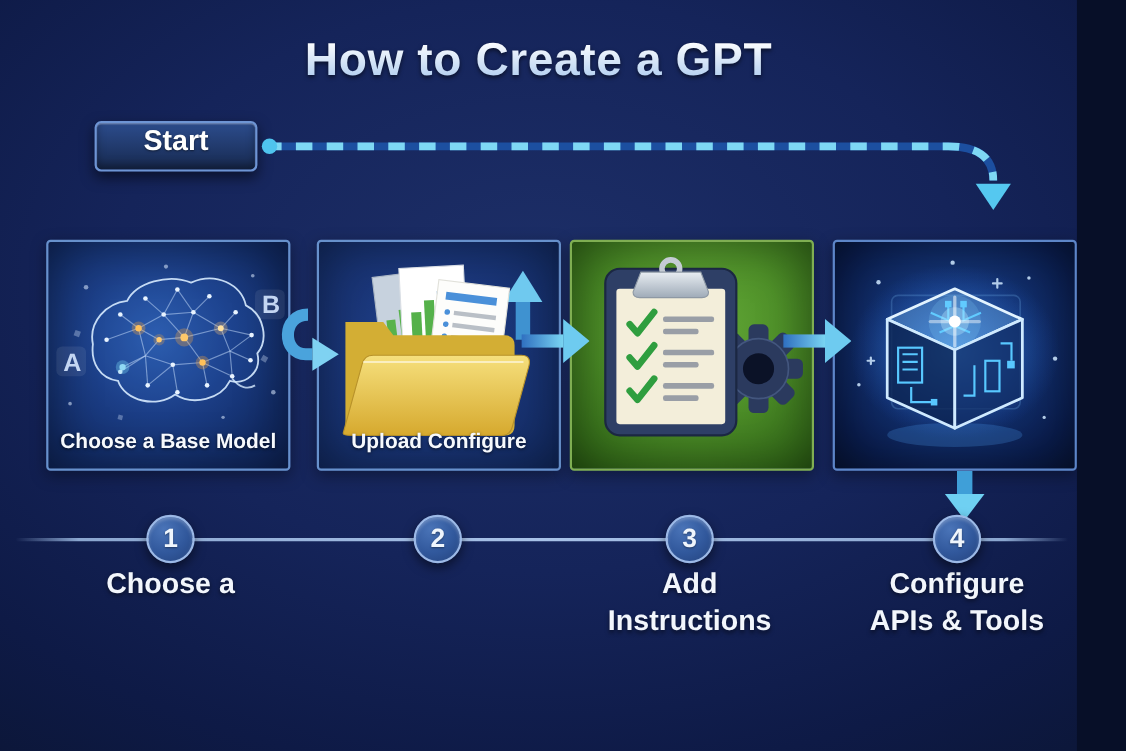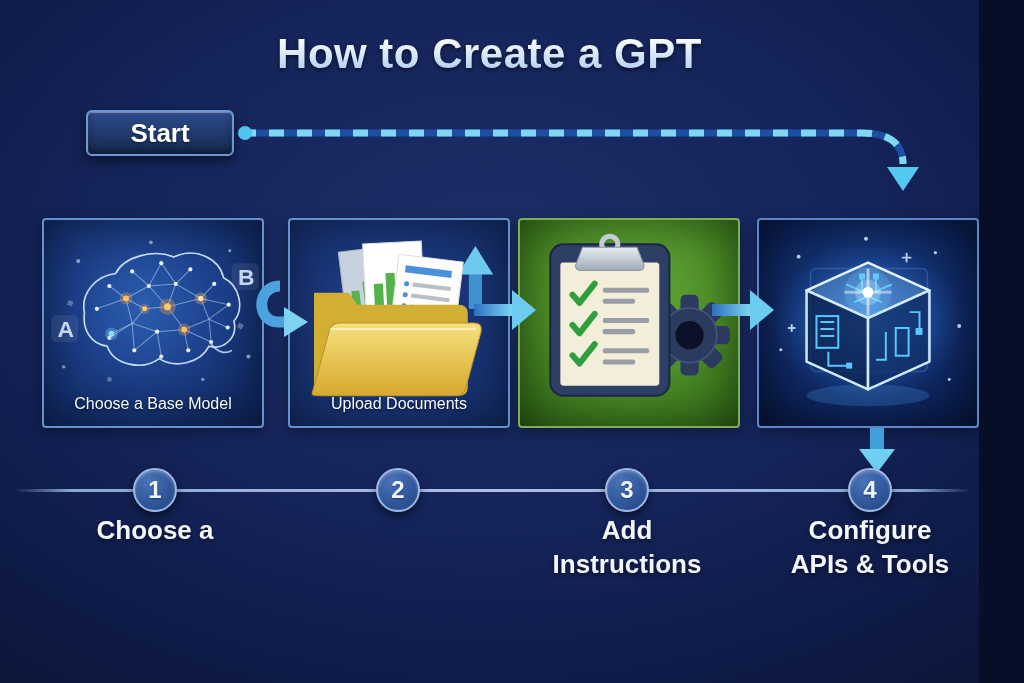--- a/index.html
+++ b/index.html
@@ -13,36 +13,36 @@
     font-size:42px;font-weight:bold;letter-spacing:.5px;
     background:linear-gradient(180deg,#ffffff 15%,#a9c9ef 95%);
     -webkit-background-clip:text;background-clip:text;color:transparent;
     filter:drop-shadow(0 2px 2px rgba(0,0,0,.55));
   }
   .start-btn{
     position:absolute;left:86px;top:110px;width:148px;height:46px;border-radius:6px;
     background:linear-gradient(180deg,#2c4c8c,#17294f);
     border:2px solid #6e95d4;box-sizing:border-box;cursor:pointer;
     box-shadow:0 5px 12px rgba(0,0,0,.5), inset 0 1px 1px rgba(255,255,255,.4), inset 0 -4px 8px rgba(0,0,0,.35);
-    color:#fff;font-size:26px;font-weight:bold;display:flex;align-items:center;justify-content:center;
+    color:#fff;font-size:26px;font-weight:bold;display:flex;align-items:flex-start;justify-content:center;
     text-shadow:0 1px 2px rgba(0,0,0,.5);
   }
   .flow-svg{position:absolute;left:0;top:0;z-index:2;pointer-events:none;}
   .panel{
     position:absolute;top:218px;width:222px;height:210px;border-radius:4px;box-sizing:border-box;
     box-shadow:inset 0 0 46px rgba(0,0,0,.4), 0 4px 14px rgba(0,0,0,.35);z-index:3;overflow:hidden;
   }
   .p1{left:42px;border:2px solid #6791cc;background:radial-gradient(circle at 45% 42%, #2e5fb0 0%, #1c3f88 40%, #122c67 75%, #0e2356 100%);}
   .p2{left:288px;border:2px solid #6791cc;background:radial-gradient(circle at 45% 45%, #244790 0%, #1a3679 45%, #122a61 100%);}
   .p3{left:518px;border:2px solid #7fae52;background:radial-gradient(circle at 52% 38%, #65ab39 0%, #4f9129 45%, #346c19 85%, #2a5c13 100%);}
   .p4{left:757px;border:2px solid #5d86c8;background:radial-gradient(circle at 50% 45%, #1c4494 0%, #12306e 45%, #0a1d4e 78%, #071538 100%);}
   .panel-icon{position:absolute;left:0;top:0;}
   .panel-caption{
     position:absolute;left:0;bottom:13px;width:100%;text-align:center;color:#f6f9fd;
-    font-size:16px;font-weight:normal;text-shadow:0 1px 3px rgba(0,0,0,.65);
+    font-size:19px;font-weight:bold;text-shadow:0 1px 3px rgba(0,0,0,.65);
   }
   .gap-arrow{position:absolute;z-index:5;pointer-events:none;}
   .timeline-line{
     position:absolute;left:14px;right:8px;top:489px;height:3px;border-radius:2px;z-index:2;
     background:linear-gradient(90deg,rgba(150,178,222,0) 0%,rgba(160,190,230,.85) 6%,#a8c2e8 50%,rgba(160,190,230,.85) 94%,rgba(150,178,222,0) 100%);
   }
   .circle{
     position:absolute;top:468px;width:44px;height:44px;border-radius:50%;box-sizing:border-box;z-index:6;
     background:radial-gradient(circle at 35% 28%,#4a74b8 0%,#31589c 55%,#24437e 100%);
     border:2px solid #9cb9e6;
@@ -221,21 +221,21 @@
           <rect x="17" y="37" width="38" height="4" fill="#b9bfc6"></rect>
         <circle cx="11" cy="50" r="2.5" fill="#4a90d9"></circle>
           <rect x="17" y="48" width="38" height="4" fill="#b9bfc6"></rect>
         <rect x="17" y="59" width="34" height="4" fill="#c5cad0"></rect>
         <rect x="17" y="70" width="30" height="4" fill="#c5cad0"></rect>
       </g>
       <path d="M18,56 h34 l9,12 h100 q9,0 9,9 v72 q0,9 -9,9 H27 q-9,0 -9,-9 Z" fill="#d3ae34"></path>
       <path d="M 16,156 L 33,94 Q 35,86 43,86 L 176,86 Q 185,86 183,95 L 168,150 Q 166,158 158,158 L 24,158 Q 16,158 16,156 Z" fill="url(#g-folder-front)" stroke="#b8922a" stroke-width="1"></path>
       <path d="M 34,92 L 178,92" stroke="rgba(255,255,255,0.55)" stroke-width="2" fill="none"></path>
     </svg>
-    <div class="panel-caption">Upload Documents</div>
+    <div class="panel-caption">Upload Configure</div>
   </div>
 
   <div class="panel p3">
     <svg class="panel-icon" width="214" height="172" viewBox="0 0 212 170" style="left:2px;top:12px">
       <g transform="translate(166,102)">
         <g fill="#2b3a5e">
           <rect x="-9" y="-40" width="18" height="80" rx="5"></rect>
           <rect x="-9" y="-40" width="18" height="80" rx="5" transform="rotate(45)"></rect>
           <rect x="-9" y="-40" width="18" height="80" rx="5" transform="rotate(90)"></rect>
           <rect x="-9" y="-40" width="18" height="80" rx="5" transform="rotate(135)"></rect>

